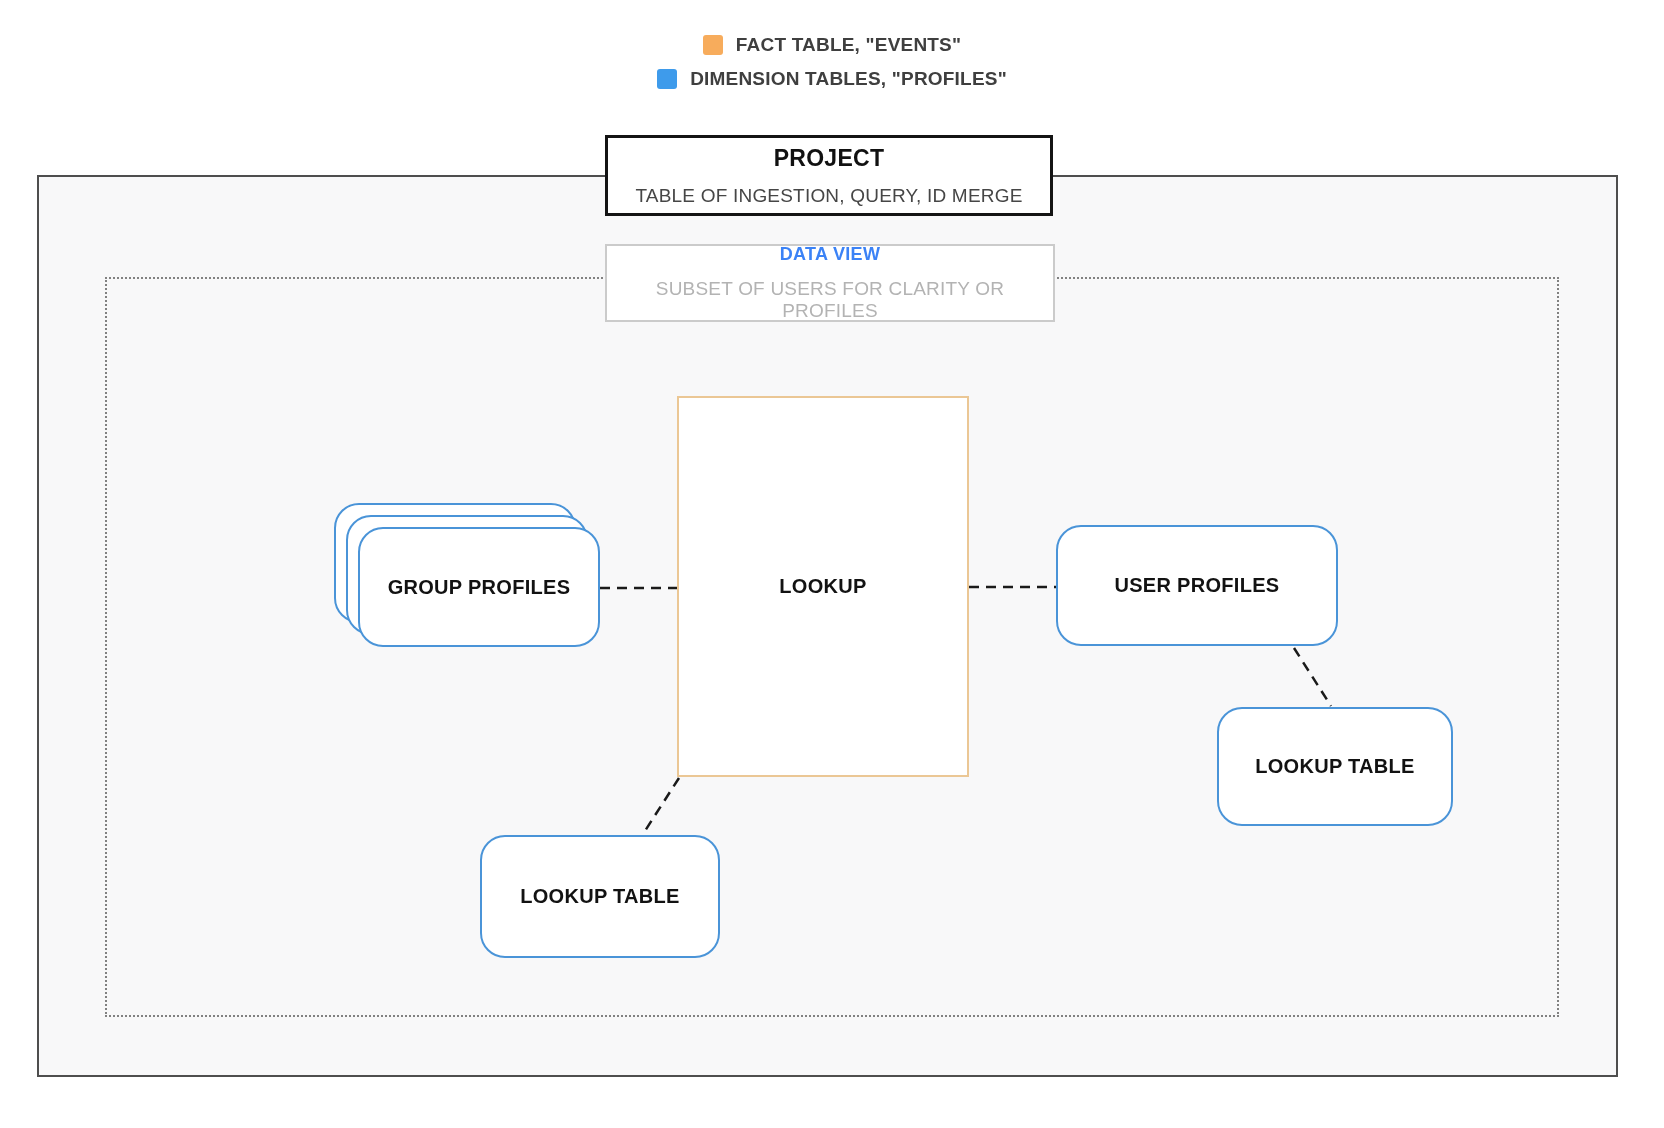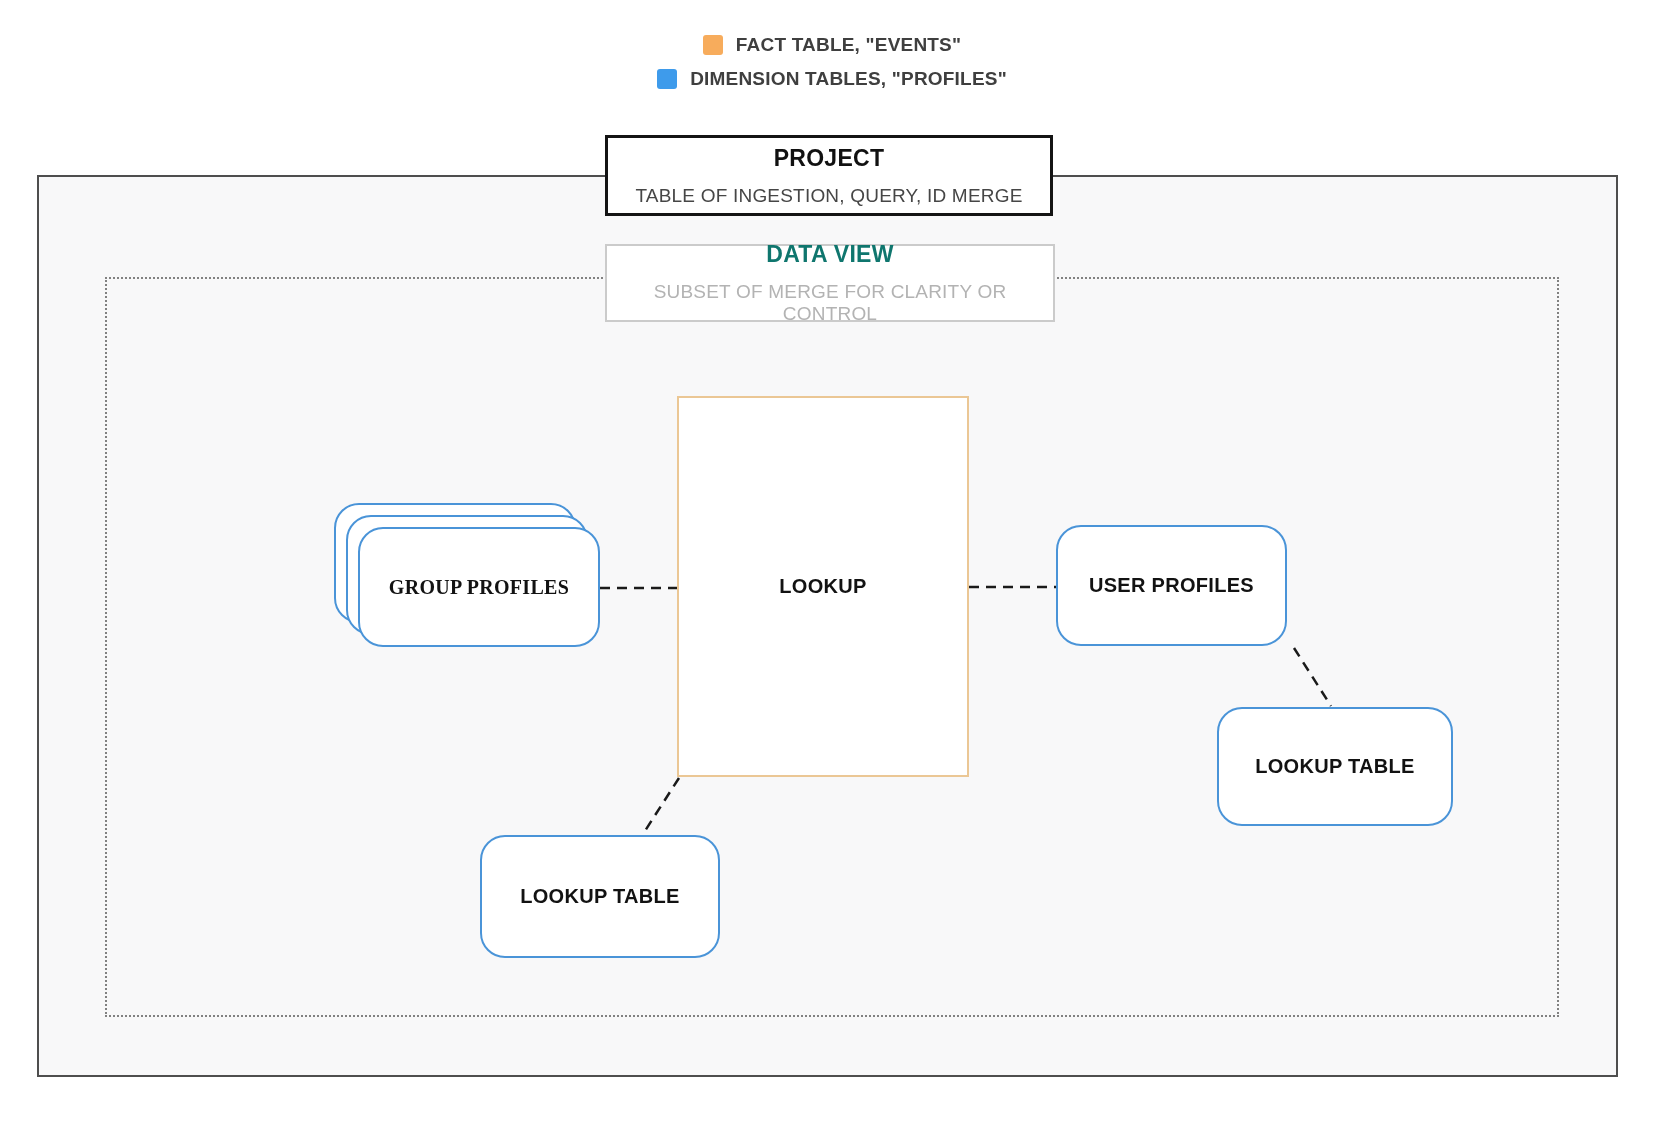--- a/index.html
+++ b/index.html
@@ -116,23 +116,23 @@
     letter-spacing: 0.2px;
   }
   .data-view-box {
     left: 605px;
     top: 244px;
     width: 450px;
     height: 78px;
     border: 2px solid #CBCBCB;
   }
   .data-view-box .box-title {
-    font-size: 23px;
-    font-weight: bold;
-    color: #0f766e;
+    font-size: 18px;
+    font-weight: bold;
+    color: #3b82f6;
     letter-spacing: 0.3px;
   }
   .data-view-box .box-subtitle {
     font-size: 19px;
     color: #B3B3B3;
     letter-spacing: 0.2px;
   }
 
   
   .node-label {
@@ -160,22 +160,22 @@
     box-sizing: border-box;
     background: #ffffff;
     border: 2px solid #4A94D8;
     border-radius: 25px;
     display: flex;
     align-items: center;
     justify-content: center;
   }
   .gp-back   { left: 334px; top: 503px; width: 242px; height: 120px; }
   .gp-middle { left: 346px; top: 515px; width: 242px; height: 120px; }
-  .gp-front  { left: 358px; top: 527px; width: 242px; height: 120px; font-family: Liberation Serif, serif; }
-  .user-profiles { left: 1056px; top: 525px; width: 231px; height: 121px; }
+  .gp-front  { left: 358px; top: 527px; width: 242px; height: 120px; }
+  .user-profiles { left: 1056px; top: 525px; width: 282px; height: 121px; }
   .lookup-bottom { left: 480px;  top: 835px; width: 240px; height: 123px; }
   .lookup-right  { left: 1217px; top: 707px; width: 236px; height: 119px; }
 </style>
 </head>
 <body>
 
 <div class="canvas">
 
   <div class="legend">
     <div class="legend-row">
@@ -199,21 +199,21 @@
     <line x1="1294" y1="648" x2="1331" y2="706"></line>
   </svg>
 
   <div class="title-box project-box">
     <div class="box-title">PROJECT</div>
     <div class="box-subtitle">TABLE OF INGESTION, QUERY, ID MERGE</div>
   </div>
 
   <div class="title-box data-view-box">
     <div class="box-title">DATA VIEW</div>
-    <div class="box-subtitle">SUBSET OF MERGE FOR CLARITY OR CONTROL</div>
+    <div class="box-subtitle">SUBSET OF USERS FOR CLARITY OR PROFILES</div>
   </div>
 
   <div class="events-box">
     <span class="node-label">LOOKUP</span>
   </div>
 
   <div class="blue-card gp-back"></div>
   <div class="blue-card gp-middle"></div>
   <div class="blue-card gp-front">
     <span class="node-label">GROUP PROFILES</span>

